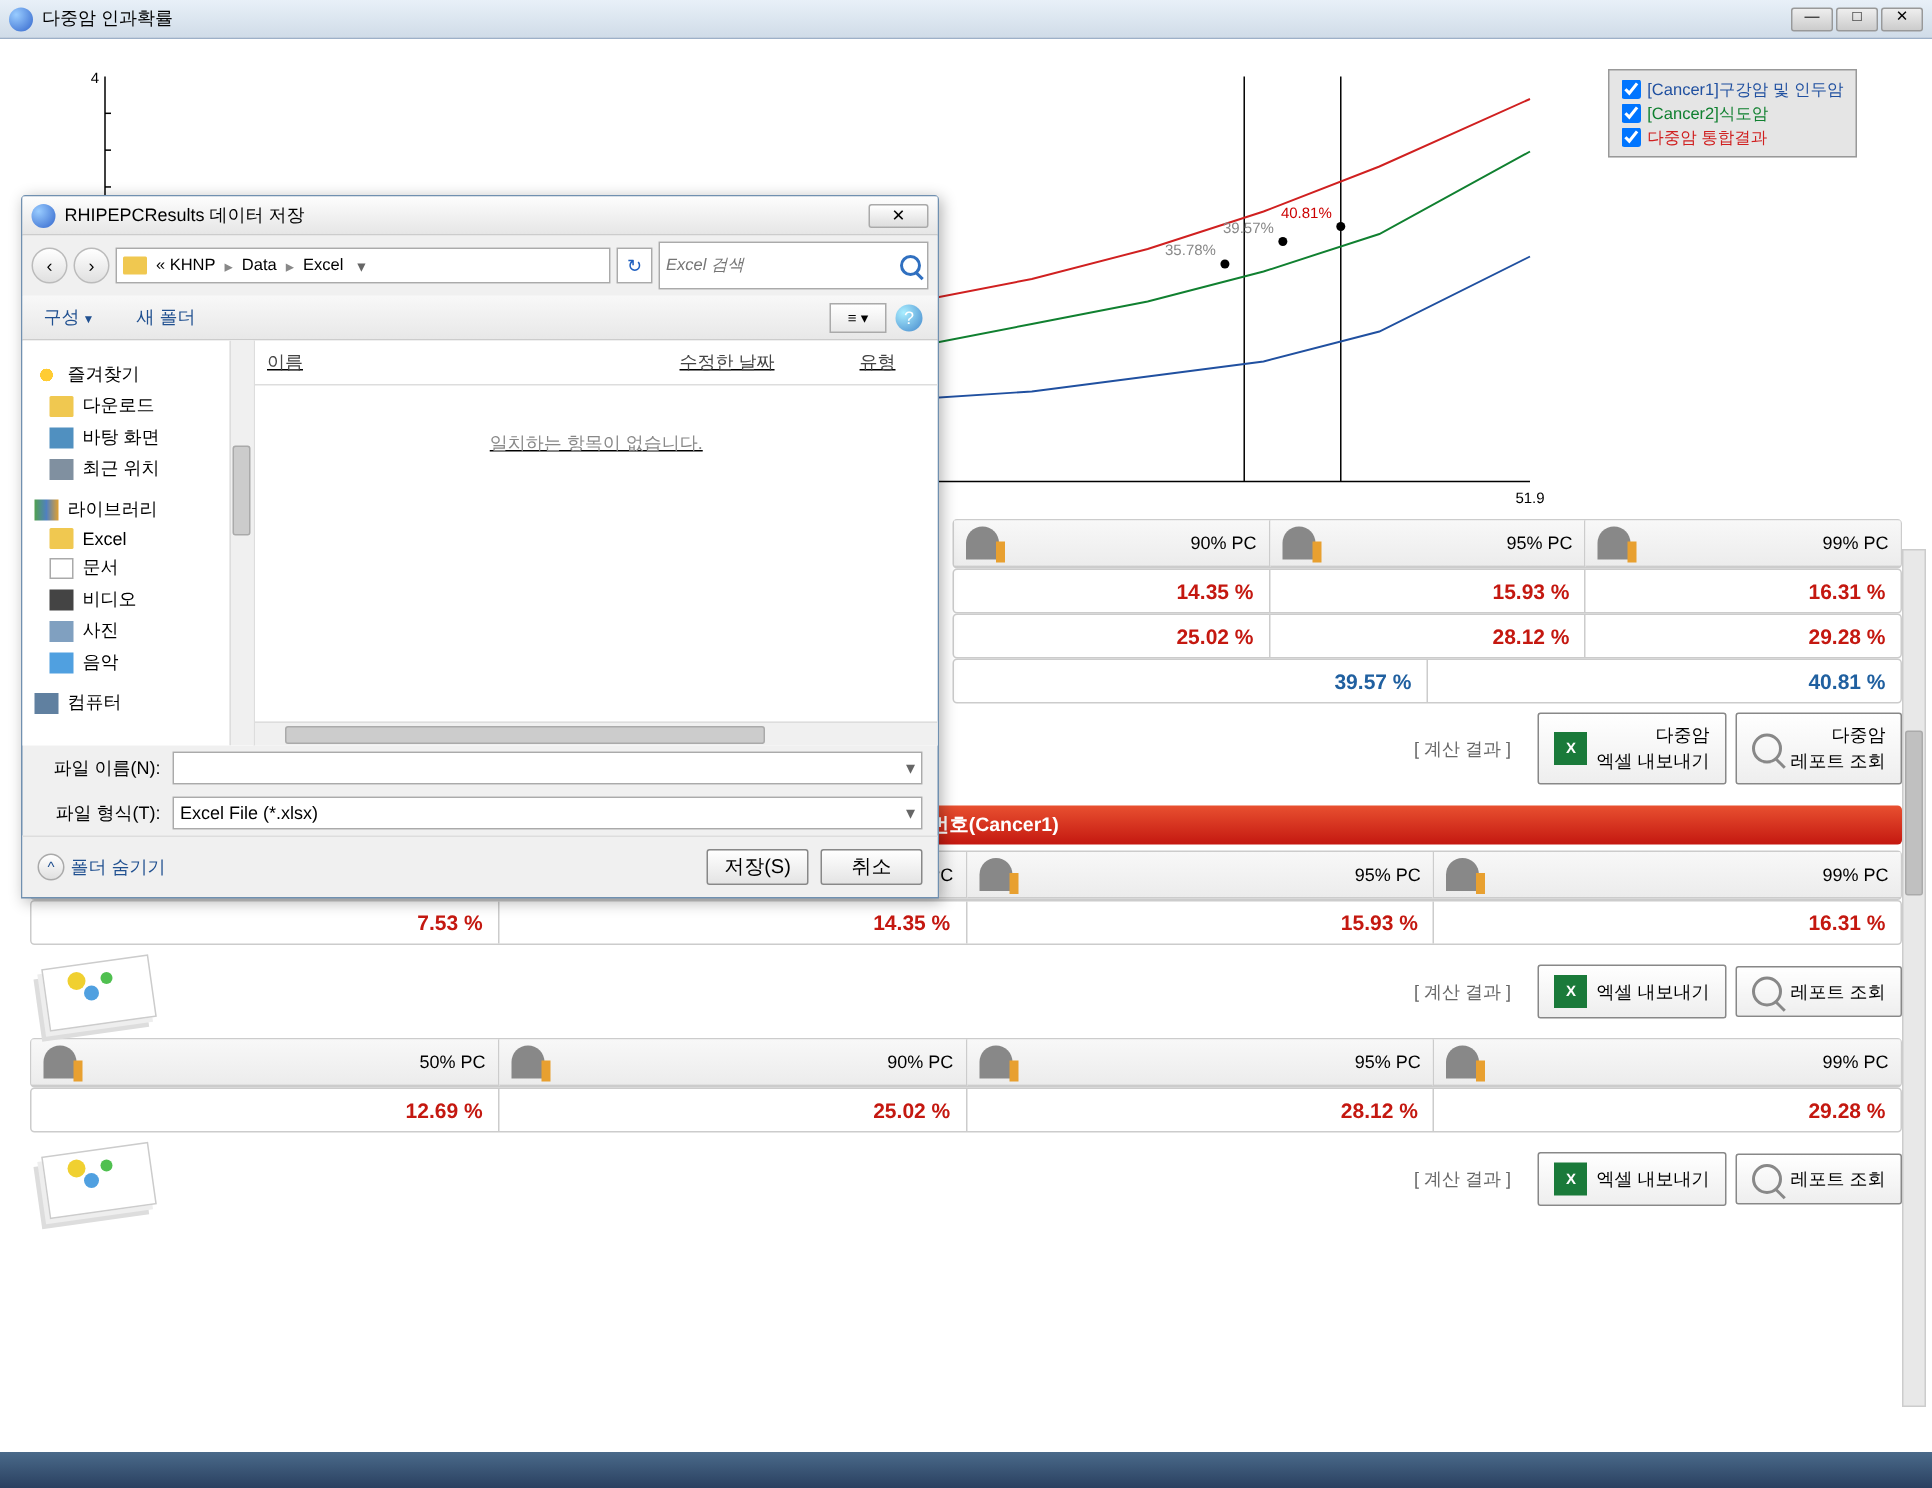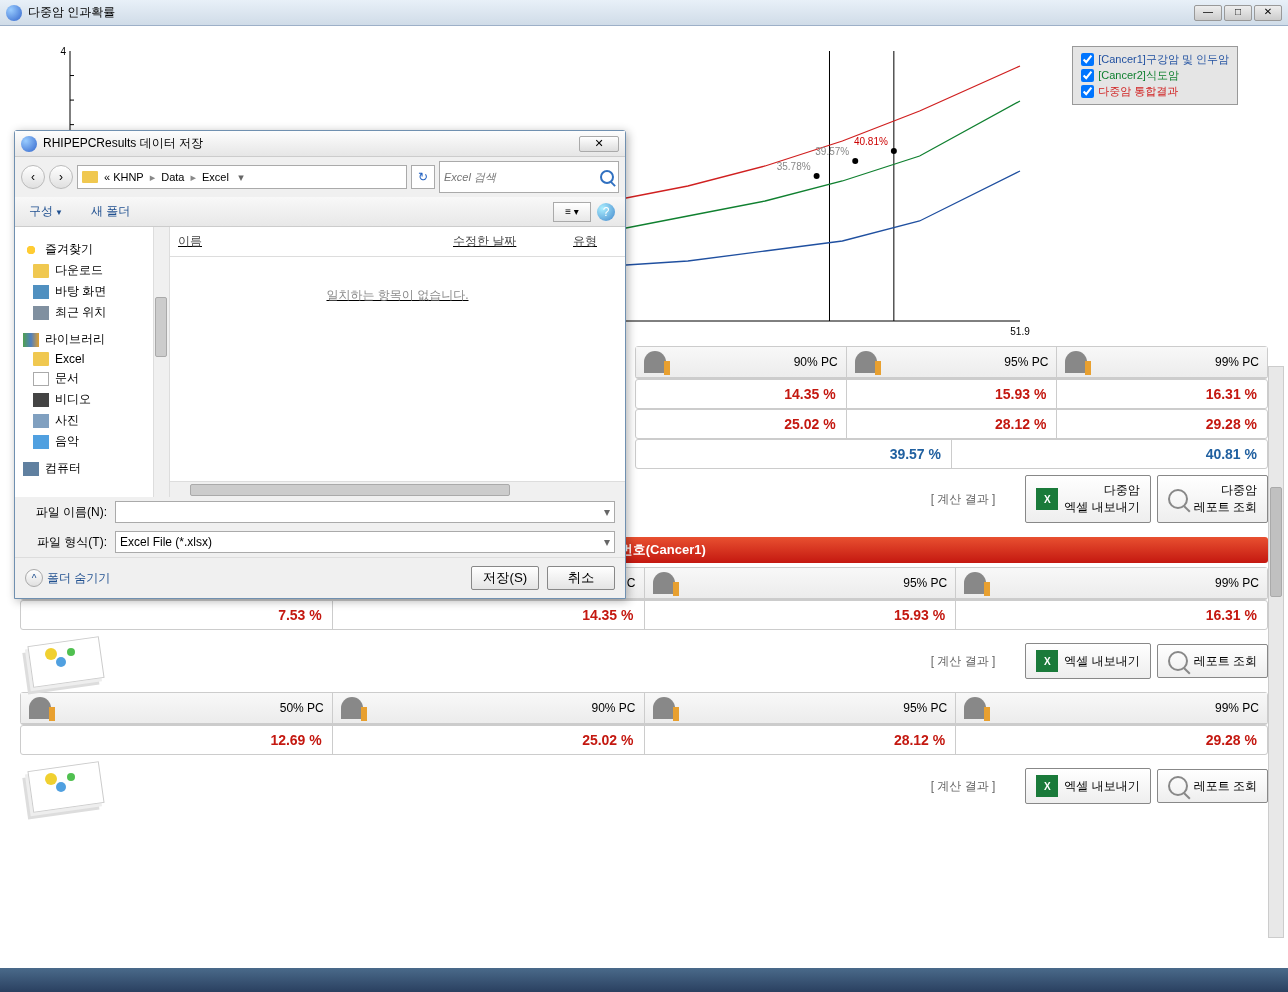--- a/index.html
+++ b/index.html
@@ -31,21 +31,21 @@
 .pc-cell:last-child { border-right: none; }
 .pc-head { display: flex; align-items: center; justify-content: flex-end; padding: 4px 8px; background: linear-gradient(to bottom, #f8f8f8, #ececec); border-bottom: 1px solid #ccc; }
 .pc-head .person-icon { width: 22px; height: 22px; background: #888; border-radius: 50% 50% 0 0; position: relative; margin-right: auto; }
 .pc-head .person-icon::after { content: ''; position: absolute; bottom: -2px; right: -4px; width: 6px; height: 14px; background: #e8a030; }
 .pc-val { text-align: right; padding: 6px 10px; font-weight: bold; font-size: 14px; }
 .pc-val.red { color: #c41810; }
 .pc-val.blue { color: #2060a0; }
 
 
 .action-row { display: flex; align-items: center; justify-content: flex-end; padding: 6px 0; gap: 6px; }
-.action-row .calc-label { color: #666; margin-right: 24px; }
+.action-row .calc-label { color: #666; margin-right: 12px; }
 .action-btn { border: 1px solid #888; background: linear-gradient(to bottom, #fff, #eee); padding: 6px 10px; display: flex; align-items: center; gap: 6px; cursor: pointer; border-radius: 2px; font-size: 12px; }
 .action-btn .xl-icon { width: 22px; height: 22px; background: #1a7a3a; color: #fff; display: flex; align-items: center; justify-content: center; font-weight: bold; font-size: 10px; }
 .action-btn .mag-icon { width: 20px; height: 20px; border: 2px solid #888; border-radius: 50%; position: relative; }
 .action-btn .mag-icon::after { content:''; position: absolute; width: 8px; height: 2px; background:#888; bottom:-3px; right:-5px; transform:rotate(45deg); }
 .report-icon { width: 90px; height: 50px; position: relative; }
 .report-icon::before { content:''; position:absolute; left:10px; top:5px; width:70px; height:40px; background:#fff; box-shadow: -3px 3px 0 #eee, -6px 6px 0 #ddd; border:1px solid #ccc; transform: rotate(-8deg); }
 .report-icon::after { content:''; position:absolute; left:25px; top:12px; width:12px; height:12px; background:#f0d030; border-radius:50%; box-shadow: 10px 8px 0 -1px #50a0e0, 20px -2px 0 -2px #50c050; }
 
 
 .dialog { position: absolute; left: 14px; top: 130px; width: 612px; background: #f0f0f0; border: 1px solid #7090b0; box-shadow: 2px 2px 10px rgba(0,0,0,0.3); z-index: 100; border-radius: 3px 3px 0 0; }

